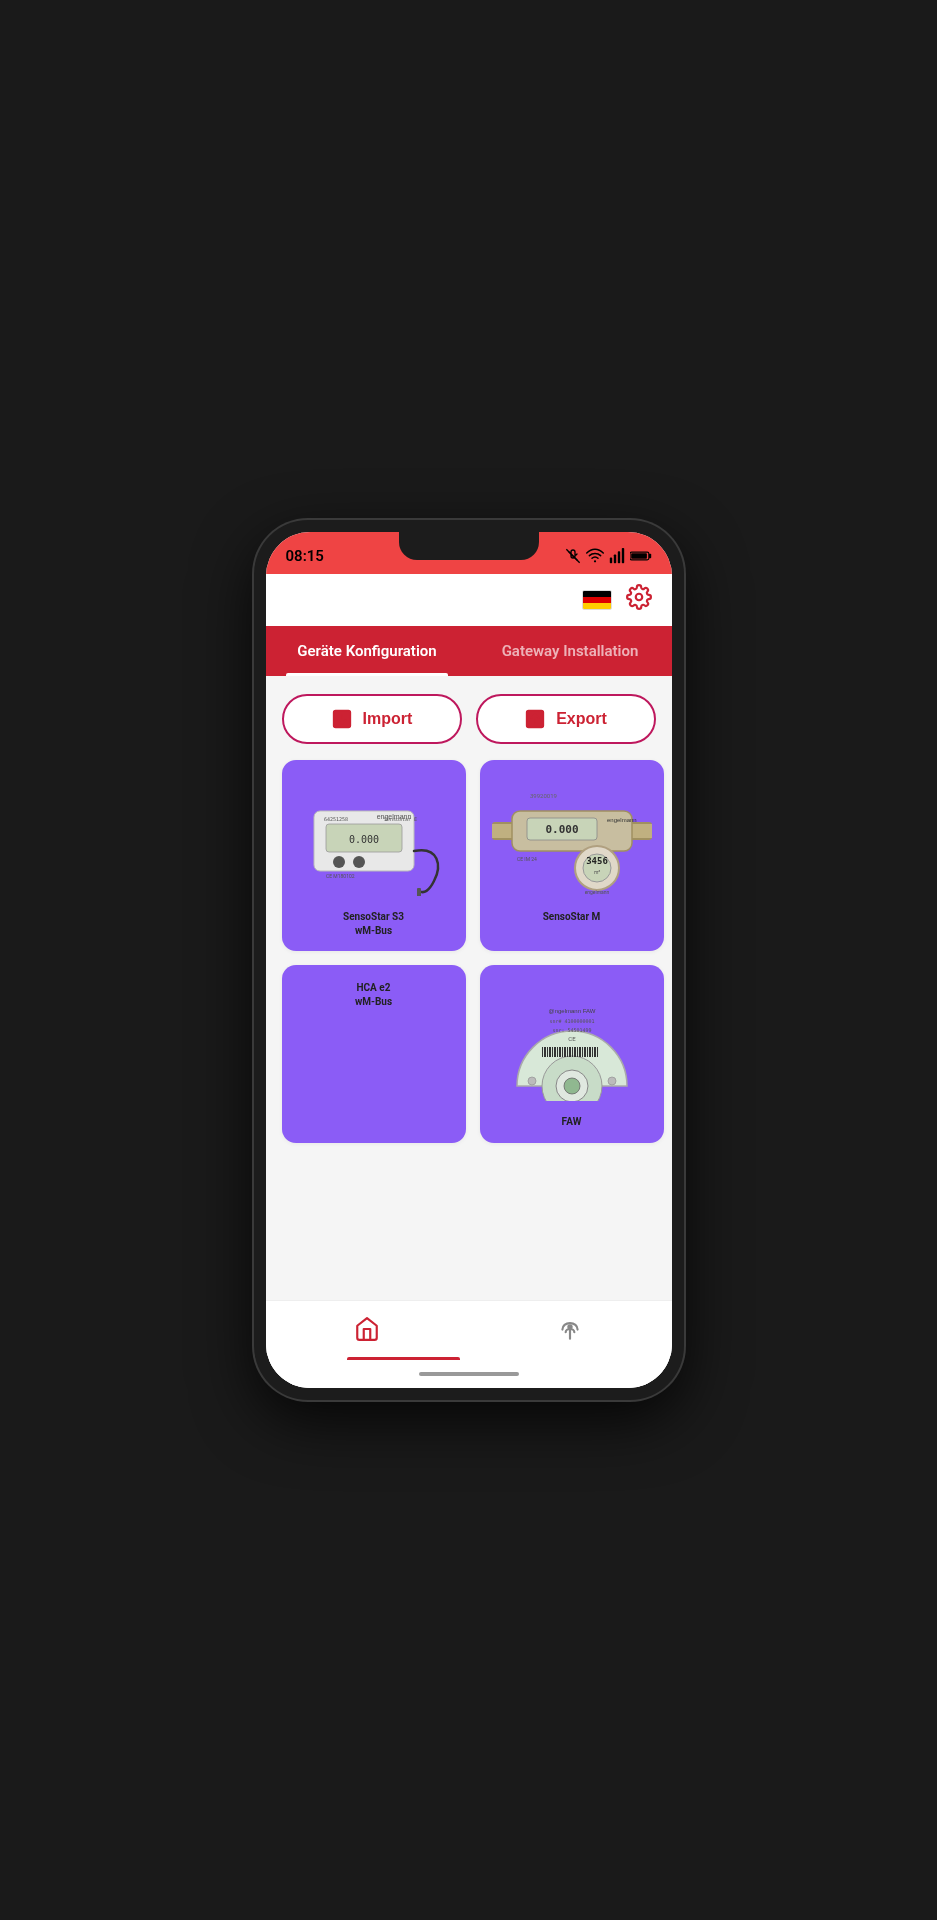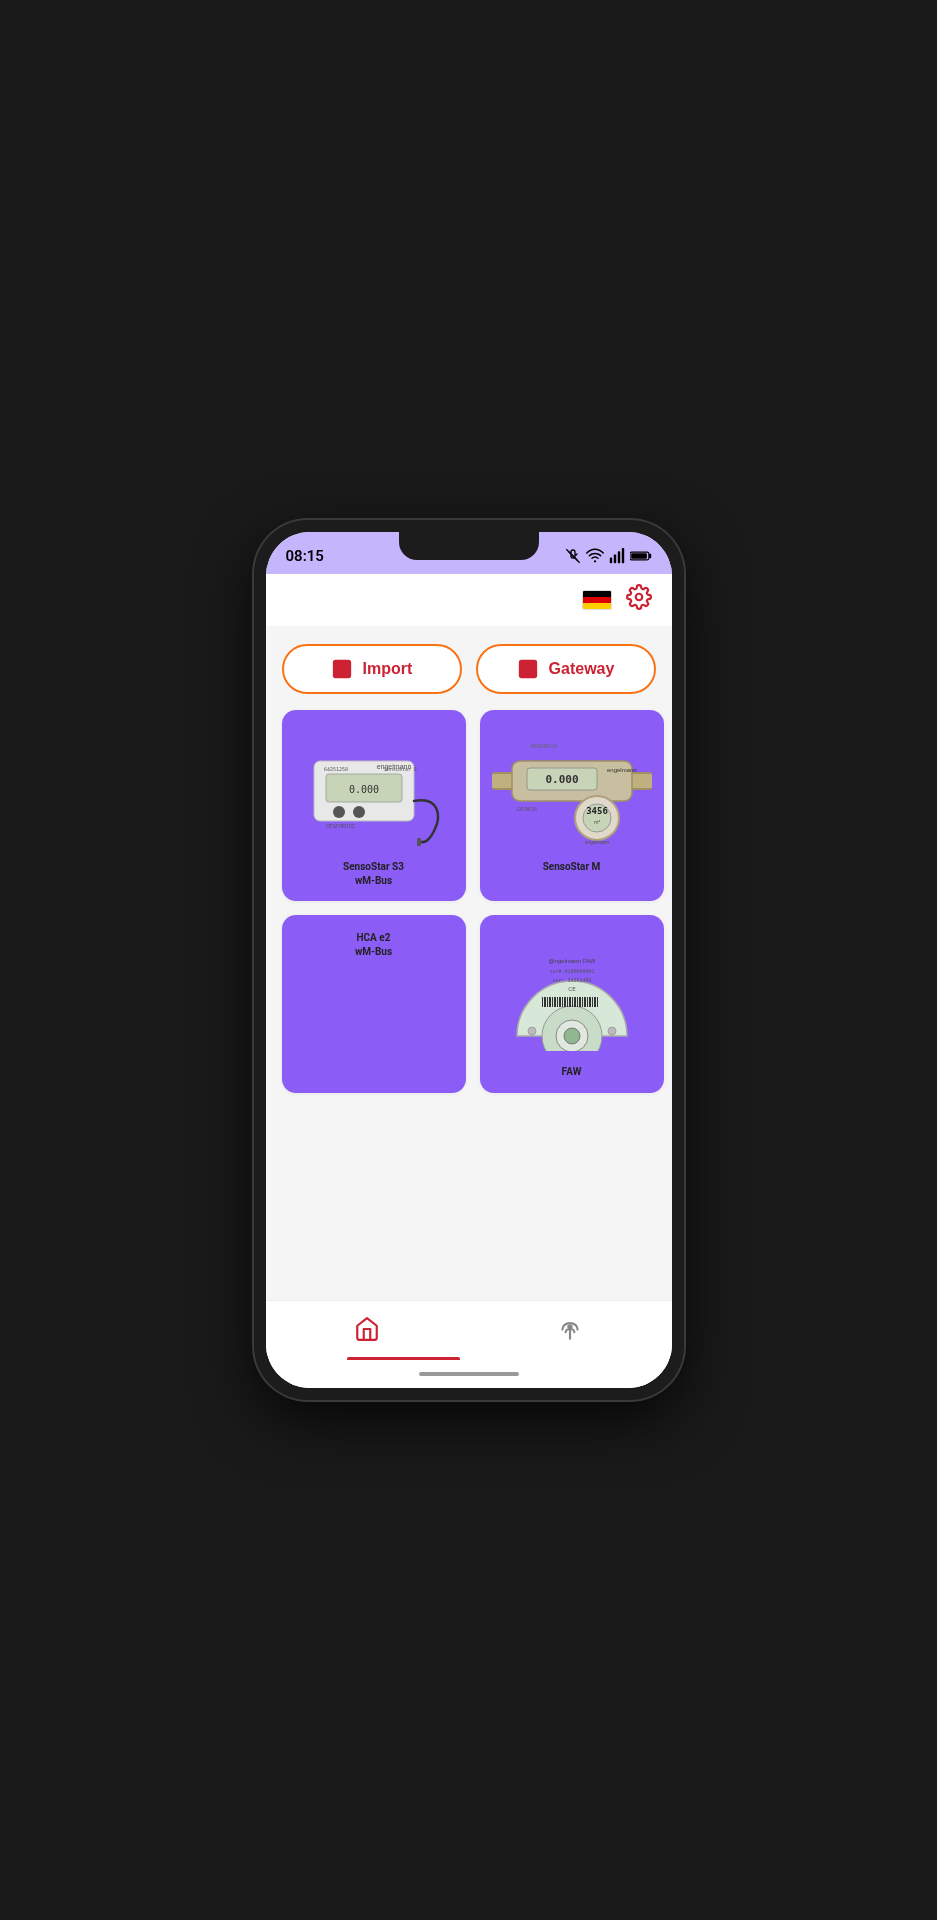--- a/index.html
+++ b/index.html
@@ -43,21 +43,21 @@
       width: 140px;
       height: 28px;
       background: #1c1c1c;
       border-radius: 0 0 18px 18px;
       z-index: 100;
     }
 
     
     .status-bar {
       height: 42px;
-      background: #c4b5fd;
+      background: #ef4444;
       display: flex;
       align-items: center;
       justify-content: space-between;
       padding: 0 20px;
       padding-top: 6px;
       flex-shrink: 0;
     }
 
     .status-time {
       font-size: 15px;
@@ -161,21 +161,21 @@
     }
 
     
     .action-row {
       display: flex;
       gap: 14px;
     }
 
     .action-btn {
       flex: 1;
-      border: 2px solid #f97316;
+      border: 2px solid #be185d;
       border-radius: 30px;
       background: #fff;
       padding: 12px 10px;
       display: flex;
       align-items: center;
       justify-content: center;
       gap: 10px;
       color: #cc2233;
       font-size: 16px;
       font-weight: 600;
@@ -330,37 +330,45 @@
           <div class="flag-gold"></div>
         </div>
         <button class="gear-btn">
           <svg width="26" height="26" viewBox="0 0 24 24" fill="none" stroke="#cc2233" stroke-width="2" stroke-linecap="round" stroke-linejoin="round">
             <circle cx="12" cy="12" r="3"></circle>
             <path d="M19.4 15a1.65 1.65 0 0 0 .33 1.82l.06.06a2 2 0 0 1-2.83 2.83l-.06-.06a1.65 1.65 0 0 0-1.82-.33 1.65 1.65 0 0 0-1 1.51V21a2 2 0 0 1-4 0v-.09A1.65 1.65 0 0 0 9 19.4a1.65 1.65 0 0 0-1.82.33l-.06.06a2 2 0 0 1-2.83-2.83l.06-.06A1.65 1.65 0 0 0 4.68 15a1.65 1.65 0 0 0-1.51-1H3a2 2 0 0 1 0-4h.09A1.65 1.65 0 0 0 4.6 9a1.65 1.65 0 0 0-.33-1.82l-.06-.06a2 2 0 0 1 2.83-2.83l.06.06A1.65 1.65 0 0 0 9 4.68a1.65 1.65 0 0 0 1-1.51V3a2 2 0 0 1 4 0v.09a1.65 1.65 0 0 0 1 1.51 1.65 1.65 0 0 0 1.82-.33l.06-.06a2 2 0 0 1 2.83 2.83l-.06.06A1.65 1.65 0 0 0 19.4 9a1.65 1.65 0 0 0 1.51 1H21a2 2 0 0 1 0 4h-.09a1.65 1.65 0 0 0-1.51 1z"></path>
           </svg>
         </button>
       </div>
 
+      <div class="tab-bar">
+        <div class="tab-item active">
+          <span>Geräte Konfiguration</span>
+        </div>
+        <div class="tab-item">
+          <span>Gateway Installation</span>
+        </div>
+      </div>
 
       <div class="main-area">
 
         <div class="action-row">
           <button class="action-btn">
             <svg width="22" height="22" viewBox="0 0 24 24" fill="none">
               <rect x="3" y="3" width="18" height="18" rx="2" stroke="#cc2233" stroke-width="2"></rect>
               <path d="M12 8v8M8 13l4 4 4-4" stroke="#cc2233" stroke-width="2" stroke-linecap="round" stroke-linejoin="round"></path>
             </svg>
             <span>Import</span>
           </button>
           <button class="action-btn">
             <svg width="22" height="22" viewBox="0 0 24 24" fill="none">
               <rect x="3" y="3" width="18" height="18" rx="2" stroke="#cc2233" stroke-width="2"></rect>
               <path d="M12 16V8M8 11l4-4 4 4" stroke="#cc2233" stroke-width="2" stroke-linecap="round" stroke-linejoin="round"></path>
             </svg>
-            <span>Gateway</span>
+            <span>Export</span>
           </button>
         </div>
 
         <div class="device-grid">
 
           <div class="device-card">
             <div class="device-img-area">
               <svg width="160" height="110" viewBox="0 0 160 110">
 
                 <rect x="20" y="25" width="100" height="60" rx="6" fill="#e8e8e8" stroke="#bbb" stroke-width="1"></rect>

